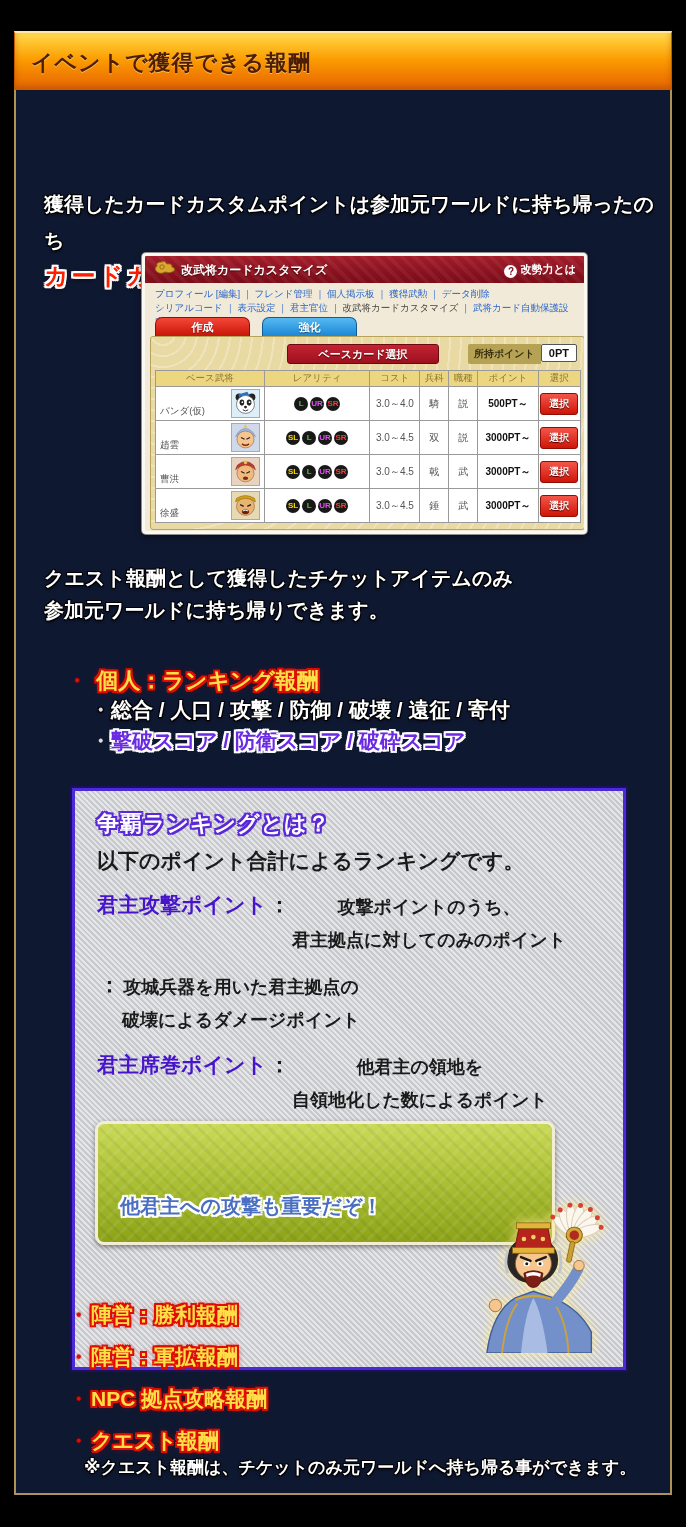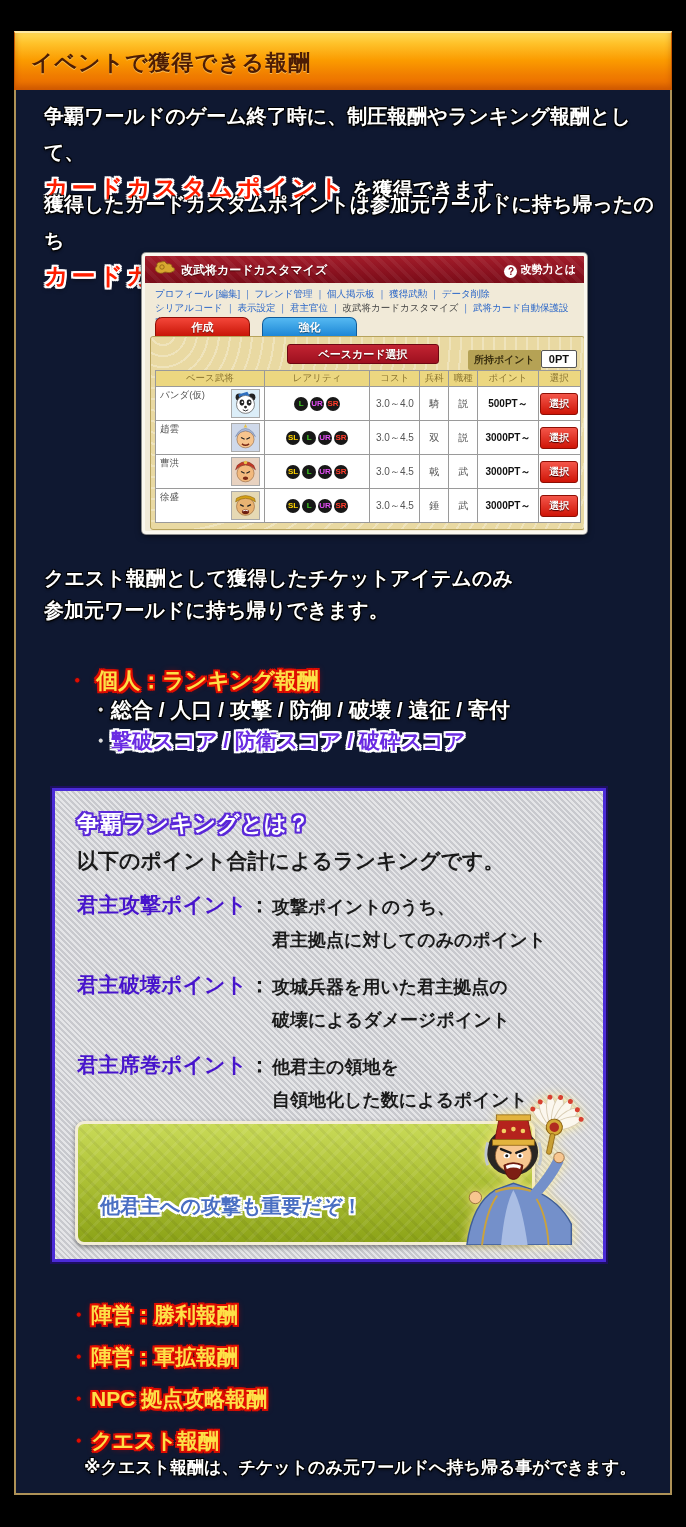--- a/index.html
+++ b/index.html
@@ -53,59 +53,59 @@
   .ss-tab.t0 { background:linear-gradient(180deg,#f4473a,#c81507); border:1px solid #8e0f05; border-bottom:none; }
   .ss-tab.t1 { background:linear-gradient(180deg,#55b9f2,#1d87d6); border:1px solid #0f5c9a; border-bottom:none; }
   .gold-panel { position:absolute; left:5px; top:80px; width:435px; height:194px;
     background:
       repeating-radial-gradient(circle at 12px -4px, rgba(255,255,255,.28) 0 2px, transparent 2px 11px),
       #e9d9a2;
     border:1px solid #b7a35c; border-radius:3px; }
   .base-btn { position:absolute; left:136px; top:7px; width:152px; height:20px;
     background:linear-gradient(180deg,#c22432,#9e101f); border:1px solid #6d0712; border-radius:3px;
     color:#fff; font-size:11px; font-weight:bold; text-align:center; line-height:19px; text-shadow:0 1px 1px #400; }
-  .points-wrap { position:absolute; right:7px; top:13px; height:20px; }
+  .points-wrap { position:absolute; right:7px; top:7px; height:20px; }
   .points-label { display:inline-block; background:#b5a255; color:#3a3010; font-size:10px; font-weight:bold;
     padding:3px 6px; border-radius:2px 0 0 2px; vertical-align:top; }
   .points-value { display:inline-block; background:#fff; color:#111; font-size:11px; font-weight:bold;
     padding:2px 7px; border:1px solid #555; border-radius:2px; vertical-align:top; }
   table.cards { position:absolute; left:4px; top:33px; width:426px; border-collapse:collapse; background:#fff; }
   table.cards th, table.cards td { border:1px solid #9a9a9a; text-align:center; }
   table.cards th { background:#ecd780; color:#8a7430; font-size:9.5px; font-weight:normal; height:16px; }
   table.cards td { height:33px; font-size:10px; color:#555; }
   table.cards th:nth-child(1){width:112px} table.cards th:nth-child(2){width:111px}
   table.cards th:nth-child(3){width:52px} table.cards th:nth-child(4){width:30px}
   table.cards th:nth-child(5){width:30px} table.cards th:nth-child(6){width:62px}
   table.cards th:nth-child(7){width:43px}
-  .cell-name-inner { display:flex; align-items:flex-start; justify-content:space-between; padding:2px 4px; }
+  .cell-name-inner { display:flex; align-items:flex-end; justify-content:space-between; padding:2px 4px; }
   .name-text { font-size:9.5px; color:#555; }
   .avatar { width:29px; height:29px; display:inline-block; border:1px solid #aaa; background:#fff; }
   .avatar svg { display:block; width:100%; height:100%; }
   .badge { display:inline-block; width:14px; height:14px; line-height:14px; border-radius:50%;
     background:#181818; font-size:8px; font-weight:bold; text-align:center; margin:0 1px; }
   .cell-points { font-weight:bold; color:#111 !important; }
   .select-btn { display:inline-block; background:linear-gradient(180deg,#f4564a,#cf1507); border:1px solid #8e0f05;
     border-radius:3px; color:#fff; font-size:10px; font-weight:bold; padding:3px 8px; text-shadow:0 1px 1px #400; }
 
   
   .personal-heading { position:absolute; left:50px; top:576px; font-size:22px; }
   .sub-list { position:absolute; left:74px; top:604px; list-style:none; }
   .sub-list li { font-size:21px; line-height:31px; color:#fff; font-weight:bold;
     text-shadow:-1px -1px 0 #000,1px -1px 0 #000,-1px 1px 0 #000,1px 1px 0 #000,0 2px 3px rgba(0,0,0,.7); }
   .sub-list li::before { content:"・"; color:#ddd; }
   .sub-list li:last-child { color:#6a2be2;
     text-shadow:-2px -2px 0 #fff,2px -2px 0 #fff,-2px 2px 0 #fff,2px 2px 0 #fff,-2px 0 0 #fff,2px 0 0 #fff,0 -2px 0 #fff,0 2px 0 #fff; }
   .sub-list li:last-child::before { color:#ddd; text-shadow:none; }
 
   
-  .info-box { position:absolute; left:36px; top:698px; width:554px; height:474px;
+  .info-box { position:absolute; left:56px; top:698px; width:554px; height:582px;
     background:
       repeating-linear-gradient(45deg, rgba(255,255,255,.4) 0 2px, rgba(120,120,130,.12) 2px 4px),
       #d3d4d8;
-    border:3px solid #4b2bd8; box-shadow:0 0 0 2px #1d0f60; }
+    border:3px solid #4b2bd8; box-shadow:0 0 0 2px #1d0f60;text-align:center; }
   .box-title { position:absolute; left:22px; top:18px; font-size:22px; font-weight:bold; color:#fff; letter-spacing:1px;
     text-shadow:-2px -2px 0 #5a28d8,2px -2px 0 #5a28d8,-2px 2px 0 #5a28d8,2px 2px 0 #5a28d8,-2px 0 0 #5a28d8,2px 0 0 #5a28d8,0 -2px 0 #5a28d8,0 2px 0 #5a28d8; }
   .box-intro { position:absolute; left:22px; top:56px; font-size:21px; font-weight:bold; color:#1a1a1a; }
   .defs { position:absolute; left:0; top:100px; width:100%; }
   .def-row { display:flex; padding-left:22px; margin-bottom:14px; }
   .def-label { font-size:21px; font-weight:bold; color:#4714cc; white-space:nowrap; }
   .def-sep { font-size:21px; font-weight:bold; color:#1a1a1a; margin:0 2px; }
   .def-desc { font-size:18px; font-weight:bold; color:#1a1a1a; line-height:33px; }
 
   .green-banner { position:absolute; left:20px; top:330px; width:460px; height:124px;
@@ -129,25 +129,20 @@
 
 <div class="page">
   <div class="frame">
 
     <div class="title-bar">
       <span class="t">イベントで獲得できる報酬</span>
     </div>
 
     <div class="content">
 
-      <p class="para w" style="top:8px;">
-        <span>争覇ワールドのゲーム終了時に、制圧報酬やランキング報酬として、</span><br>
-        <span class="em-red">カードカスタムポイント</span>
-        <span>を獲得できます。</span>
-      </p>
 
       <p class="para w" style="top:96px;">
         <span>獲得したカードカスタムポイントは参加元ワールドに持ち帰ったのち</span><br>
         <span class="em-red">カードカスタマイズ</span>
         <span>に使用できます。</span>
       </p>
 
       <div class="ss">
         <div class="ss-header">
           <span class="cloud-icon">
@@ -303,21 +298,20 @@
         <div class="defs">
             <div class="def-row">
               <span class="def-label">君主攻撃ポイント</span>
               <span class="def-sep">：</span>
               <div class="def-desc">
                 <div>攻撃ポイントのうち、</div>
                 <div>君主拠点に対してのみのポイント</div>
               </div>
             </div>
             <div class="def-row">
-              <span class="def-label">君主破壊ポイント</span>
               <span class="def-sep">：</span>
               <div class="def-desc">
                 <div>攻城兵器を用いた君主拠点の</div>
                 <div>破壊によるダメージポイント</div>
               </div>
             </div>
             <div class="def-row">
               <span class="def-label">君主席巻ポイント</span>
               <span class="def-sep">：</span>
               <div class="def-desc">

